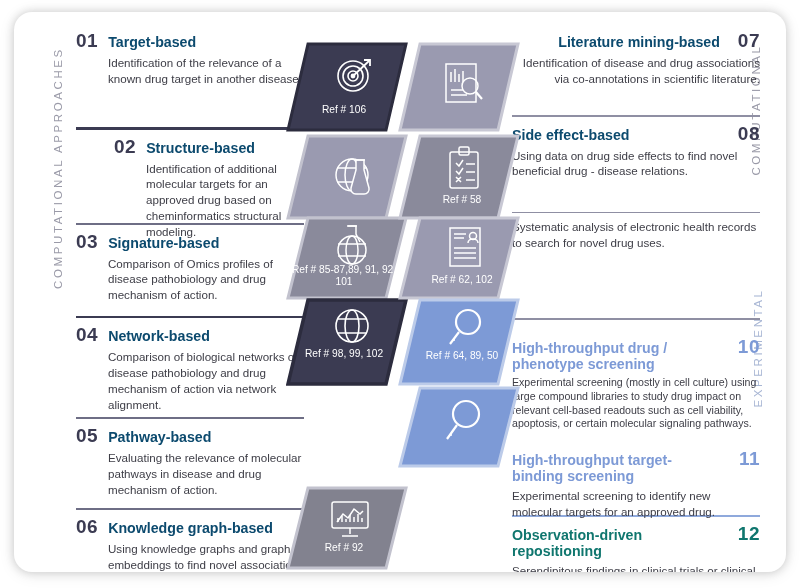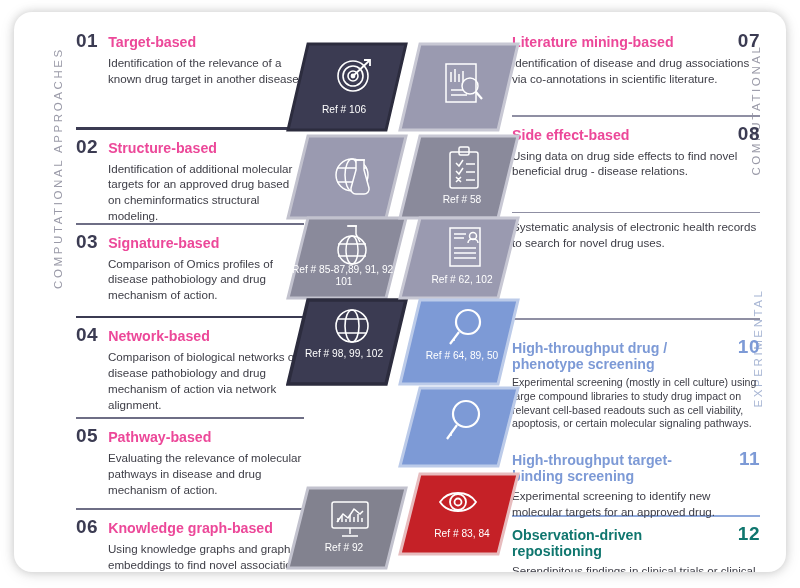--- a/index.html
+++ b/index.html
@@ -22,21 +22,21 @@
   .rail-r2{right:-52px; top:330px; width:160px; transform:rotate(-90deg);
            transform-origin:center center; color:#a8b6d4;}
 
   
   .col-left{position:absolute; left:62px; top:18px; width:228px;}
   .col-right{position:absolute; left:498px; top:18px; width:248px;}
 
   .row{position:relative;}
   .row .hdr{display:flex; align-items:baseline; gap:10px;}
   .num{font-size:19px; font-weight:bold; color:#3b3b52; letter-spacing:.5px;}
-  .title{font-size:14.2px; font-weight:bold; color:#ec4899; line-height:1.18;}
+  .title{font-size:14.2px; font-weight:bold; color:#0c4a6e; line-height:1.18;}
   .desc{font-size:11.6px; color:#3d3d46; line-height:1.38; margin-top:3px;}
   .desc.tight{font-size:10.6px; line-height:1.30;}
 
   .col-left .hdr{justify-content:flex-start;}
   .col-left .desc{margin-left:32px;}
   .col-right .hdr{justify-content:space-between;}
   .col-right .title{flex:1;}
   .col-right .num{margin-left:8px;}
 
   
@@ -71,21 +71,21 @@
 
     <div class="row" style="height:92px;">
       <div class="hdr">
         <span class="num">01</span>
         <span class="title">Target-based</span>
       </div>
       <div class="desc">Identification of the relevance of a known drug target in another disease.</div>
     </div>
     <div class="sep dark"></div>
 
-    <div class="row" style="height:82px;">
+    <div class="row" style="height:82px;margin-left:38px;">
       <div class="hdr">
         <span class="num">02</span>
         <span class="title">Structure-based</span>
       </div>
       <div class="desc">Identification of additional molecular targets for an approved drug based on cheminformatics structural modeling.</div>
     </div>
     <div class="sep"></div>
 
     <div class="row" style="height:80px;">
       <div class="hdr">
@@ -119,21 +119,21 @@
         <span class="num">06</span>
         <span class="title">Knowledge graph-based</span>
       </div>
       <div class="desc">Using knowledge graphs and graph embeddings to find novel associations between diseases and drugs.</div>
     </div>
 
   </div>
 
   <div class="col-right">
 
-    <div class="row" style="height:80px;">
+    <div class="row" style="height:80px;text-align:right;">
       <div class="hdr">
         <span class="title">Literature mining-based</span>
         <span class="num">07</span>
       </div>
       <div class="desc">Identification of disease and drug associations via co-annotations in scientific literature.</div>
     </div>
     <div class="sep thin"></div>
 
     <div class="row" style="height:84px;">
       <div class="hdr">
@@ -303,26 +303,15 @@
       <svg width="124" height="82" viewBox="0 0 124 82">
         <path d="M22,2 L120,2 L100,80 L2,80 Z" fill="#7d9ad6" stroke="#bccbe9" stroke-width="3"></path>
         <g stroke="#ffffff" stroke-width="2.2" fill="none" transform="translate(46,12)">
           <circle cx="22" cy="16" r="13"></circle>
           <path d="M13,27 L3,41"></path>
           <circle cx="7" cy="37" r="1" fill="#ffffff" stroke="none"></circle>
         </g>
       </svg>
     </div>
 
-    <div class="chev R" style="left:112px; top:442px;">
-      <svg width="124" height="84" viewBox="0 0 124 84">
-        <path d="M22,2 L120,2 L100,82 L2,82 Z" fill="#c52127" stroke="#e7bcbe" stroke-width="3"></path>
-        <g stroke="#ffffff" stroke-width="1.8" fill="none" transform="translate(40,16)">
-          <path d="M2,14 C10,2 30,2 38,14 C30,26 10,26 2,14 Z"></path>
-          <circle cx="20" cy="14" r="8"></circle>
-          <circle cx="20" cy="14" r="3.5"></circle>
-        </g>
-      </svg>
-      <div class="reflbl" style="top:56px;">Ref # 83, 84</div>
-    </div>
 
   </div>
 </div>
 
 </body></html>

